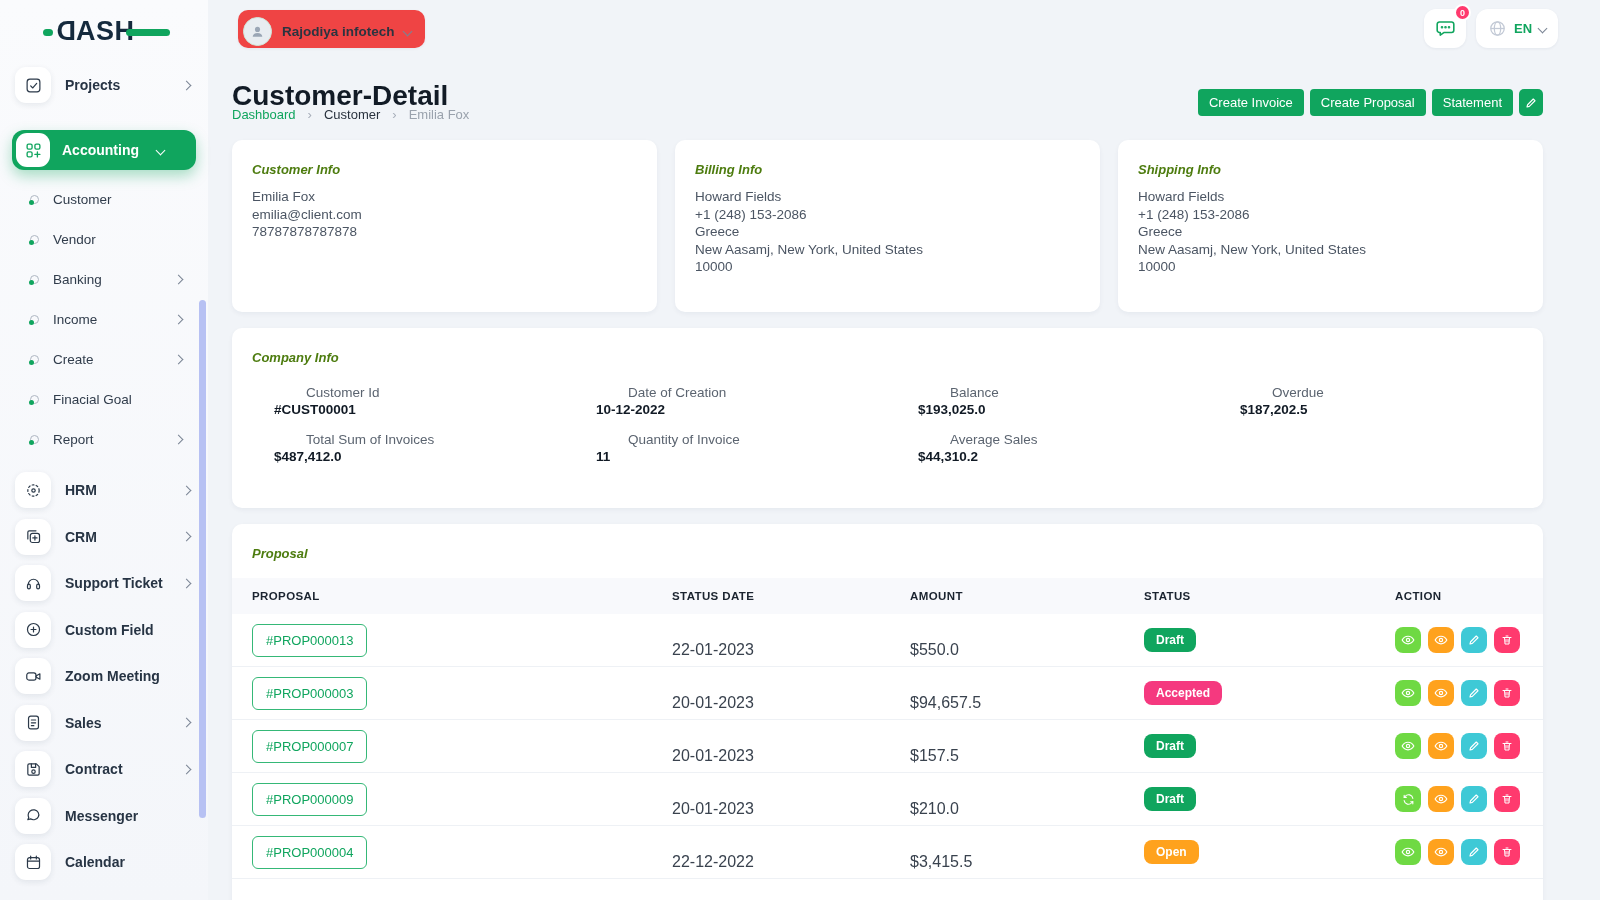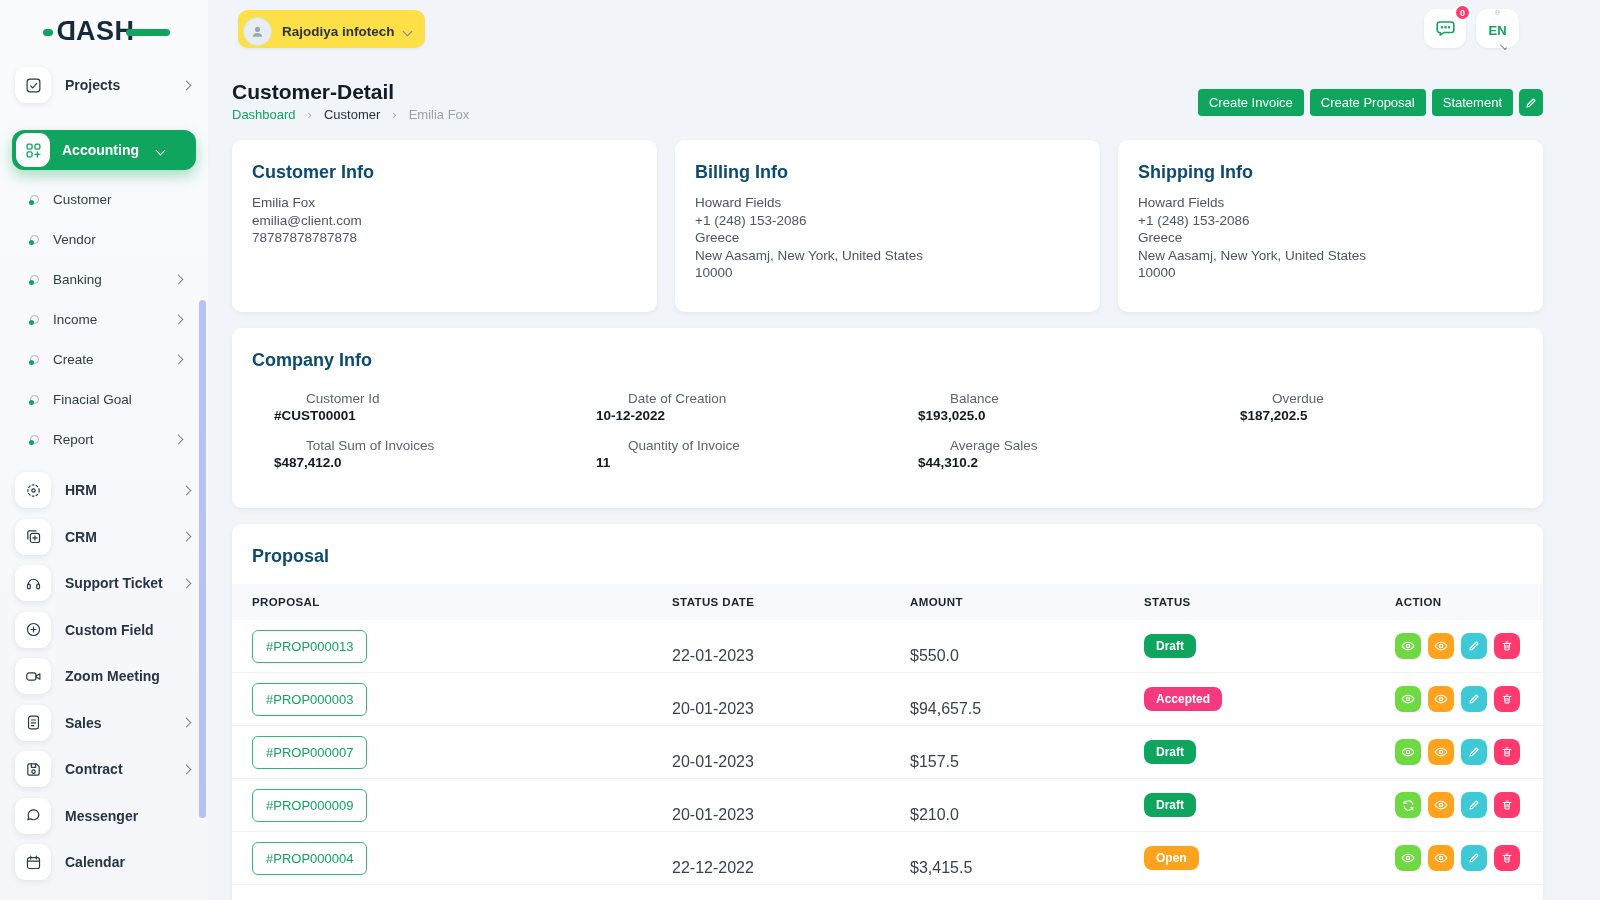--- a/index.html
+++ b/index.html
@@ -26,42 +26,42 @@
   .sublist { margin-top:9px; }
   .sub-item { height:40px; display:flex; align-items:center; padding:0 26px 0 30px; cursor:pointer; }
   .bullet { position:relative; width:9px; height:9px; border:1.6px solid #aeb6c2; border-radius:50%; margin-right:14px; flex:none; }
   .bullet::after { content:""; position:absolute; left:-2px; bottom:-2px; width:5px; height:5px; border-radius:50%; background:#10a55e; }
   .sub-item .ilabel { font-size:13.5px; font-weight:500; color:#303c4b; }
   .mainlist { margin-top:8px; }
   .main-item { height:46.5px; display:flex; align-items:center; padding:0 18px 0 15px; cursor:pointer; }
   .side-scroll { position:absolute; right:2px; top:300px; width:7px; height:518px; border-radius:4px; background:#b7c1f3; }
 
   
-  .ws-pill { position:absolute; left:238px; top:10px; height:38px; background:#fde047; border-radius:10px; box-shadow:0 1px 3px rgba(25,39,70,.06); display:flex; align-items:center; padding:4px 14px 0 5px; cursor:pointer; }
+  .ws-pill { position:absolute; left:238px; top:10px; height:38px; background:#ef4444; border-radius:10px; box-shadow:0 1px 3px rgba(25,39,70,.06); display:flex; align-items:center; padding:4px 14px 0 5px; cursor:pointer; }
   .ws-avatar { width:29px; height:29px; border-radius:50%; background:#e8edf1; border:1px solid #cfe8da; display:flex; align-items:center; justify-content:center; margin-right:10px; }
   .ws-name { font-size:13.5px; font-weight:600; color:#2b3440; margin-right:9px; }
   .chat-btn { position:absolute; left:1424px; top:9px; width:42px; height:39px; background:#fff; border-radius:12px; box-shadow:0 1px 3px rgba(25,39,70,.06); display:flex; align-items:center; justify-content:center; cursor:pointer; }
   .chat-badge { position:absolute; right:-5px; top:-5px; min-width:17px; height:17px; border-radius:9px; background:#ff3a6e; border:2px solid #fff; color:#fff; font-size:9px; font-weight:700; display:flex; align-items:center; justify-content:center; padding:0 3px; }
-  .lang-pill { position:absolute; left:1476px; top:9px; height:39px; background:#fff; border-radius:12px; box-shadow:0 1px 3px rgba(25,39,70,.06); display:flex; align-items:center; padding:0 12px; gap:7px; cursor:pointer;flex-direction:column; }
+  .lang-pill { position:absolute; left:1476px; top:9px; height:39px; background:#fff; border-radius:12px; box-shadow:0 1px 3px rgba(25,39,70,.06); display:flex; align-items:center; padding:0 12px; gap:7px; cursor:pointer; }
   .lang-code { font-size:13px; font-weight:700; color:#10a55e; }
 
   
-  .page-title { position:absolute; left:232px; top:80px; font-size:21px; font-weight:700; color:#121b26; }
+  .page-title { position:absolute; left:232px; top:80px; font-size:28px; font-weight:700; color:#121b26; }
   .breadcrumb { position:absolute; left:232px; top:107px; font-size:13px; display:flex; gap:12px; align-items:center; }
   .bc-link { color:#10a55e; cursor:pointer; }
   .bc-sep { color:#a7aeba; }
   .bc-mid { color:#29323e; }
   .bc-cur { color:#9aa2ad; }
   .head-actions { position:absolute; top:89px; right:57px; display:flex; gap:6px; }
   .btn { height:27px; background:#10a55e; color:#fff; font-size:13px; font-weight:500; border:none; border-radius:4px; padding:0 11px; display:flex; align-items:center; cursor:pointer; font-family:inherit; }
   .btn.icon-only { width:24px; padding:0; justify-content:center; border-radius:5px; }
 
   
   .card { position:absolute; background:#fff; border-radius:10px; box-shadow:0 2px 5px rgba(25,39,70,.05); }
-  .card h3 { font-size:18px; font-weight:700; color:#0c4a6e; }
+  .card h3 { font-size:13px; font-weight:700; color:#4d7c0f;font-style:italic; }
   .c-cust { left:232px; top:140px; width:425px; height:172px; padding:22px 20px; }
   .c-bill { left:675px; top:140px; width:425px; height:172px; padding:22px 20px; }
   .c-ship { left:1118px; top:140px; width:425px; height:172px; padding:22px 20px; }
   .info-lines { margin-top:11px; font-size:13.5px; color:#4b5563; line-height:17.5px; }
   .c-comp { left:232px; top:328px; width:1311px; height:180px; padding:22px 20px; }
   .comp-grid { margin:20px 0 0 22px; display:grid; grid-template-columns:322px 322px 322px 322px; row-gap:15px; }
   .fld-label { font-size:13.5px; color:#5b6470;margin-left:32px; }
   .fld-value { font-size:13.5px; font-weight:700; color:#111a25; margin-top:2px; }
 
   

